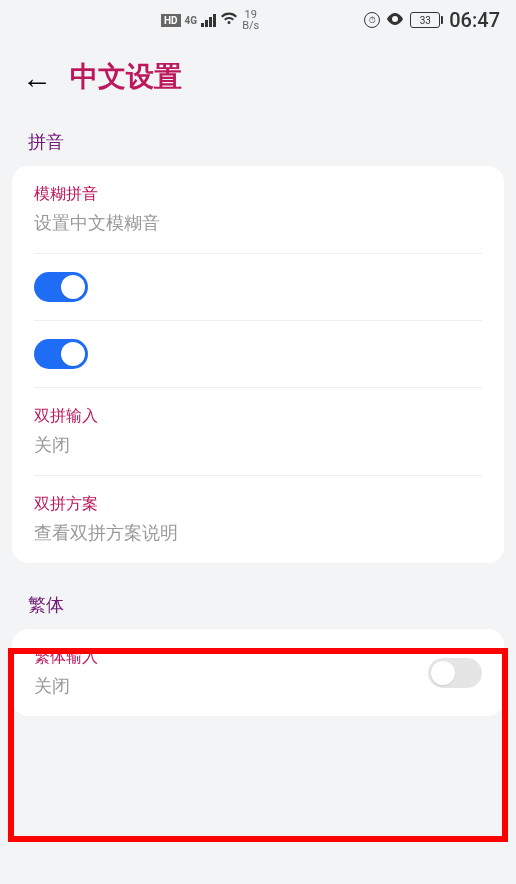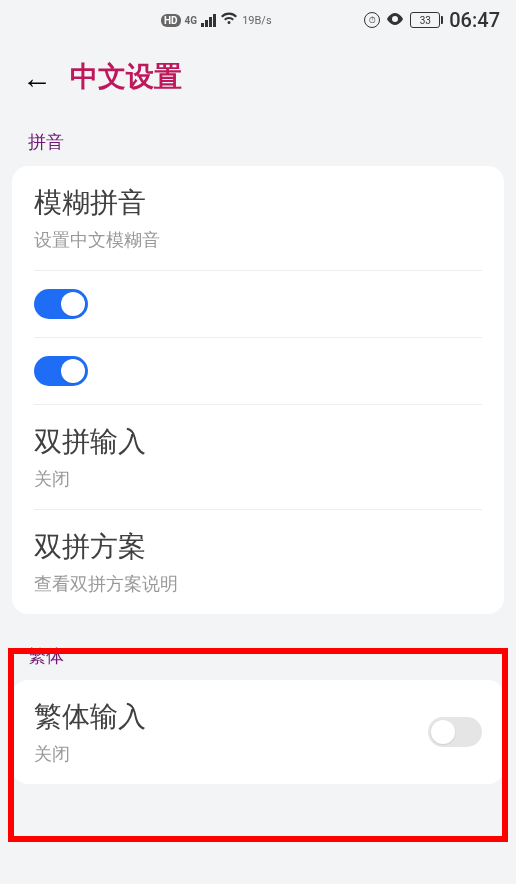--- a/index.html
+++ b/index.html
@@ -31,21 +31,21 @@
       gap: 4px;
       margin-right: auto;
       margin-left: 145px;
     }
     .status-badge {
       background: #666;
       color: #fff;
       font-size: 10px;
       font-weight: bold;
       padding: 1px 3px;
-      border-radius: 6px;
+      border-radius: 0;
     }
     .status-4g {
       font-size: 10px;
       color: #666;
       font-weight: bold;
     }
     .signal-bars {
       display: inline-flex;
       align-items: flex-end;
       gap: 1px;
@@ -55,21 +55,21 @@
       background: #333;
     }
     .wifi-icon {
       font-size: 16px;
     }
     .speed {
       font-size: 11px;
       line-height: 1;
       color: #666;
       display: flex;
-      flex-direction: row;
+      flex-direction: column;
       align-items: center;
     }
     .status-right {
       display: flex;
       align-items: center;
       gap: 6px;
     }
     .eye-icon {
       font-size: 14px;
     }
@@ -133,23 +133,23 @@
     .item {
       padding: 18px 22px;
       display: flex;
       align-items: center;
       justify-content: space-between;
     }
     .item-content {
       flex: 1;
     }
     .item-title {
-      font-size: 28px;
+      font-size: 16px;
       font-weight: 500;
-      color: #404040;
+      color: #be185d;
       margin-bottom: 6px;
       font-family: Liberation Serif, serif;
     }
     .item-subtitle {
       font-size: 18px;
       color: #999;
     }
     .divider {
       height: 1px;
       background: #eee;

